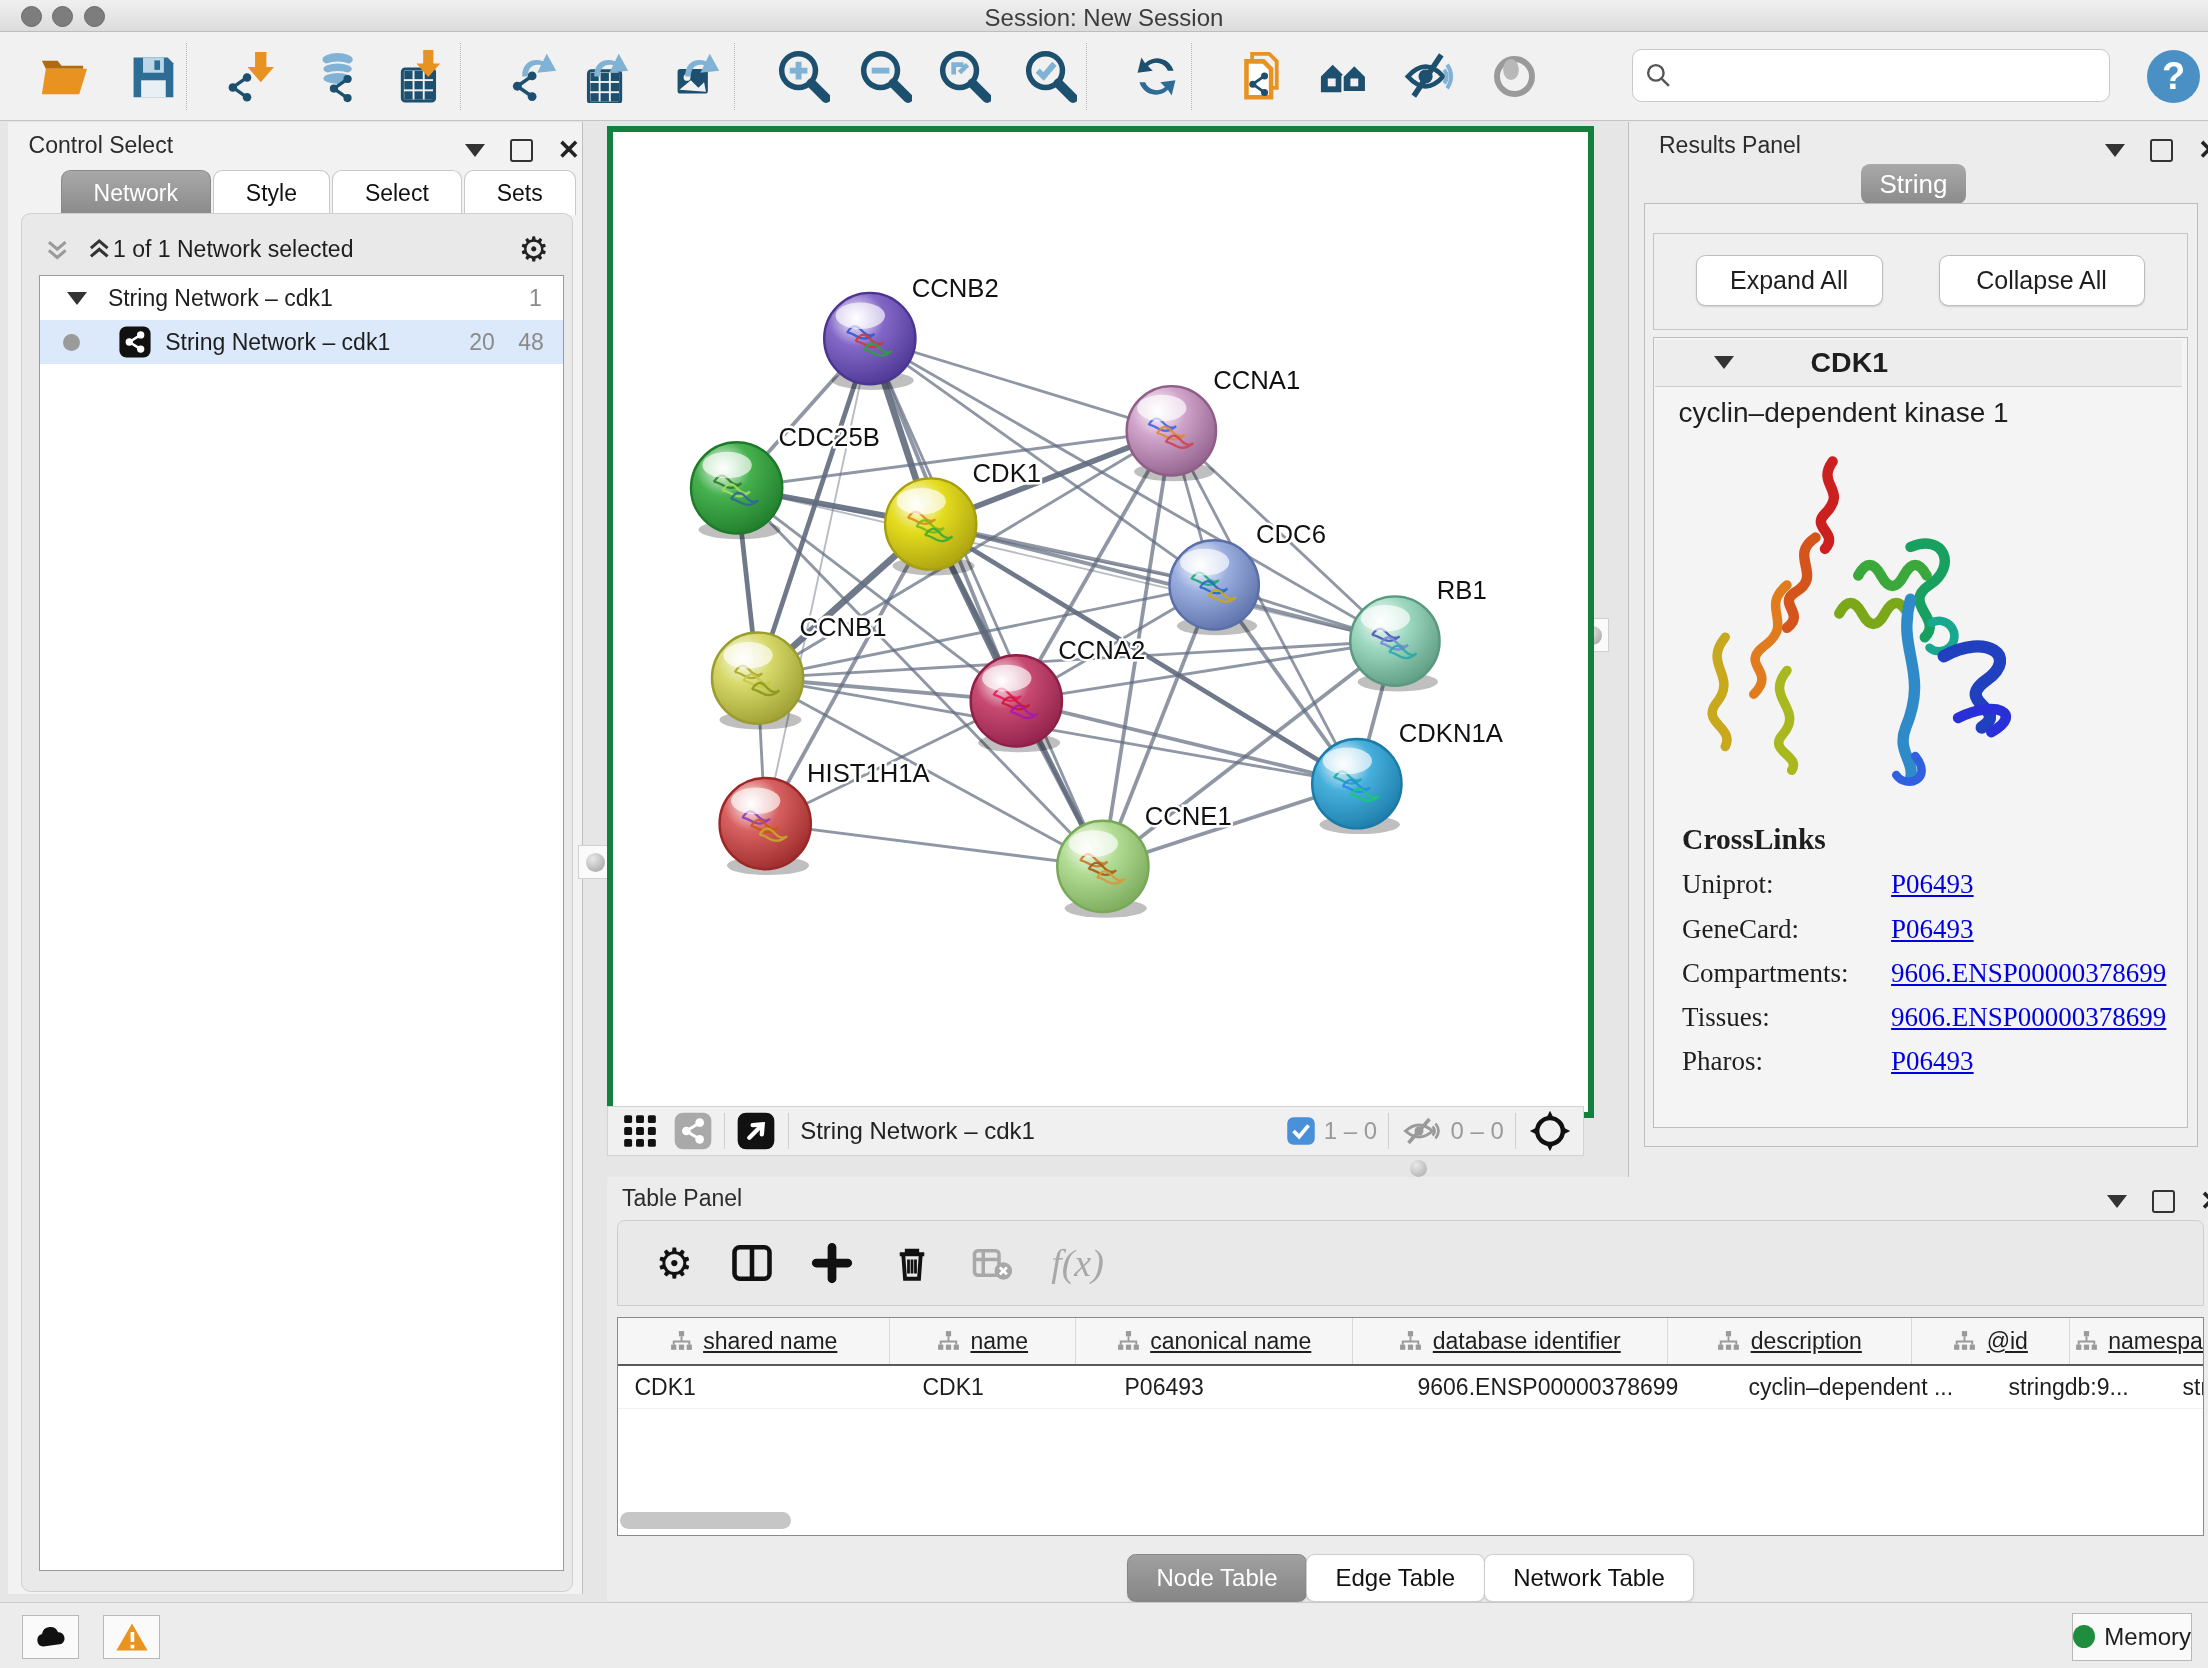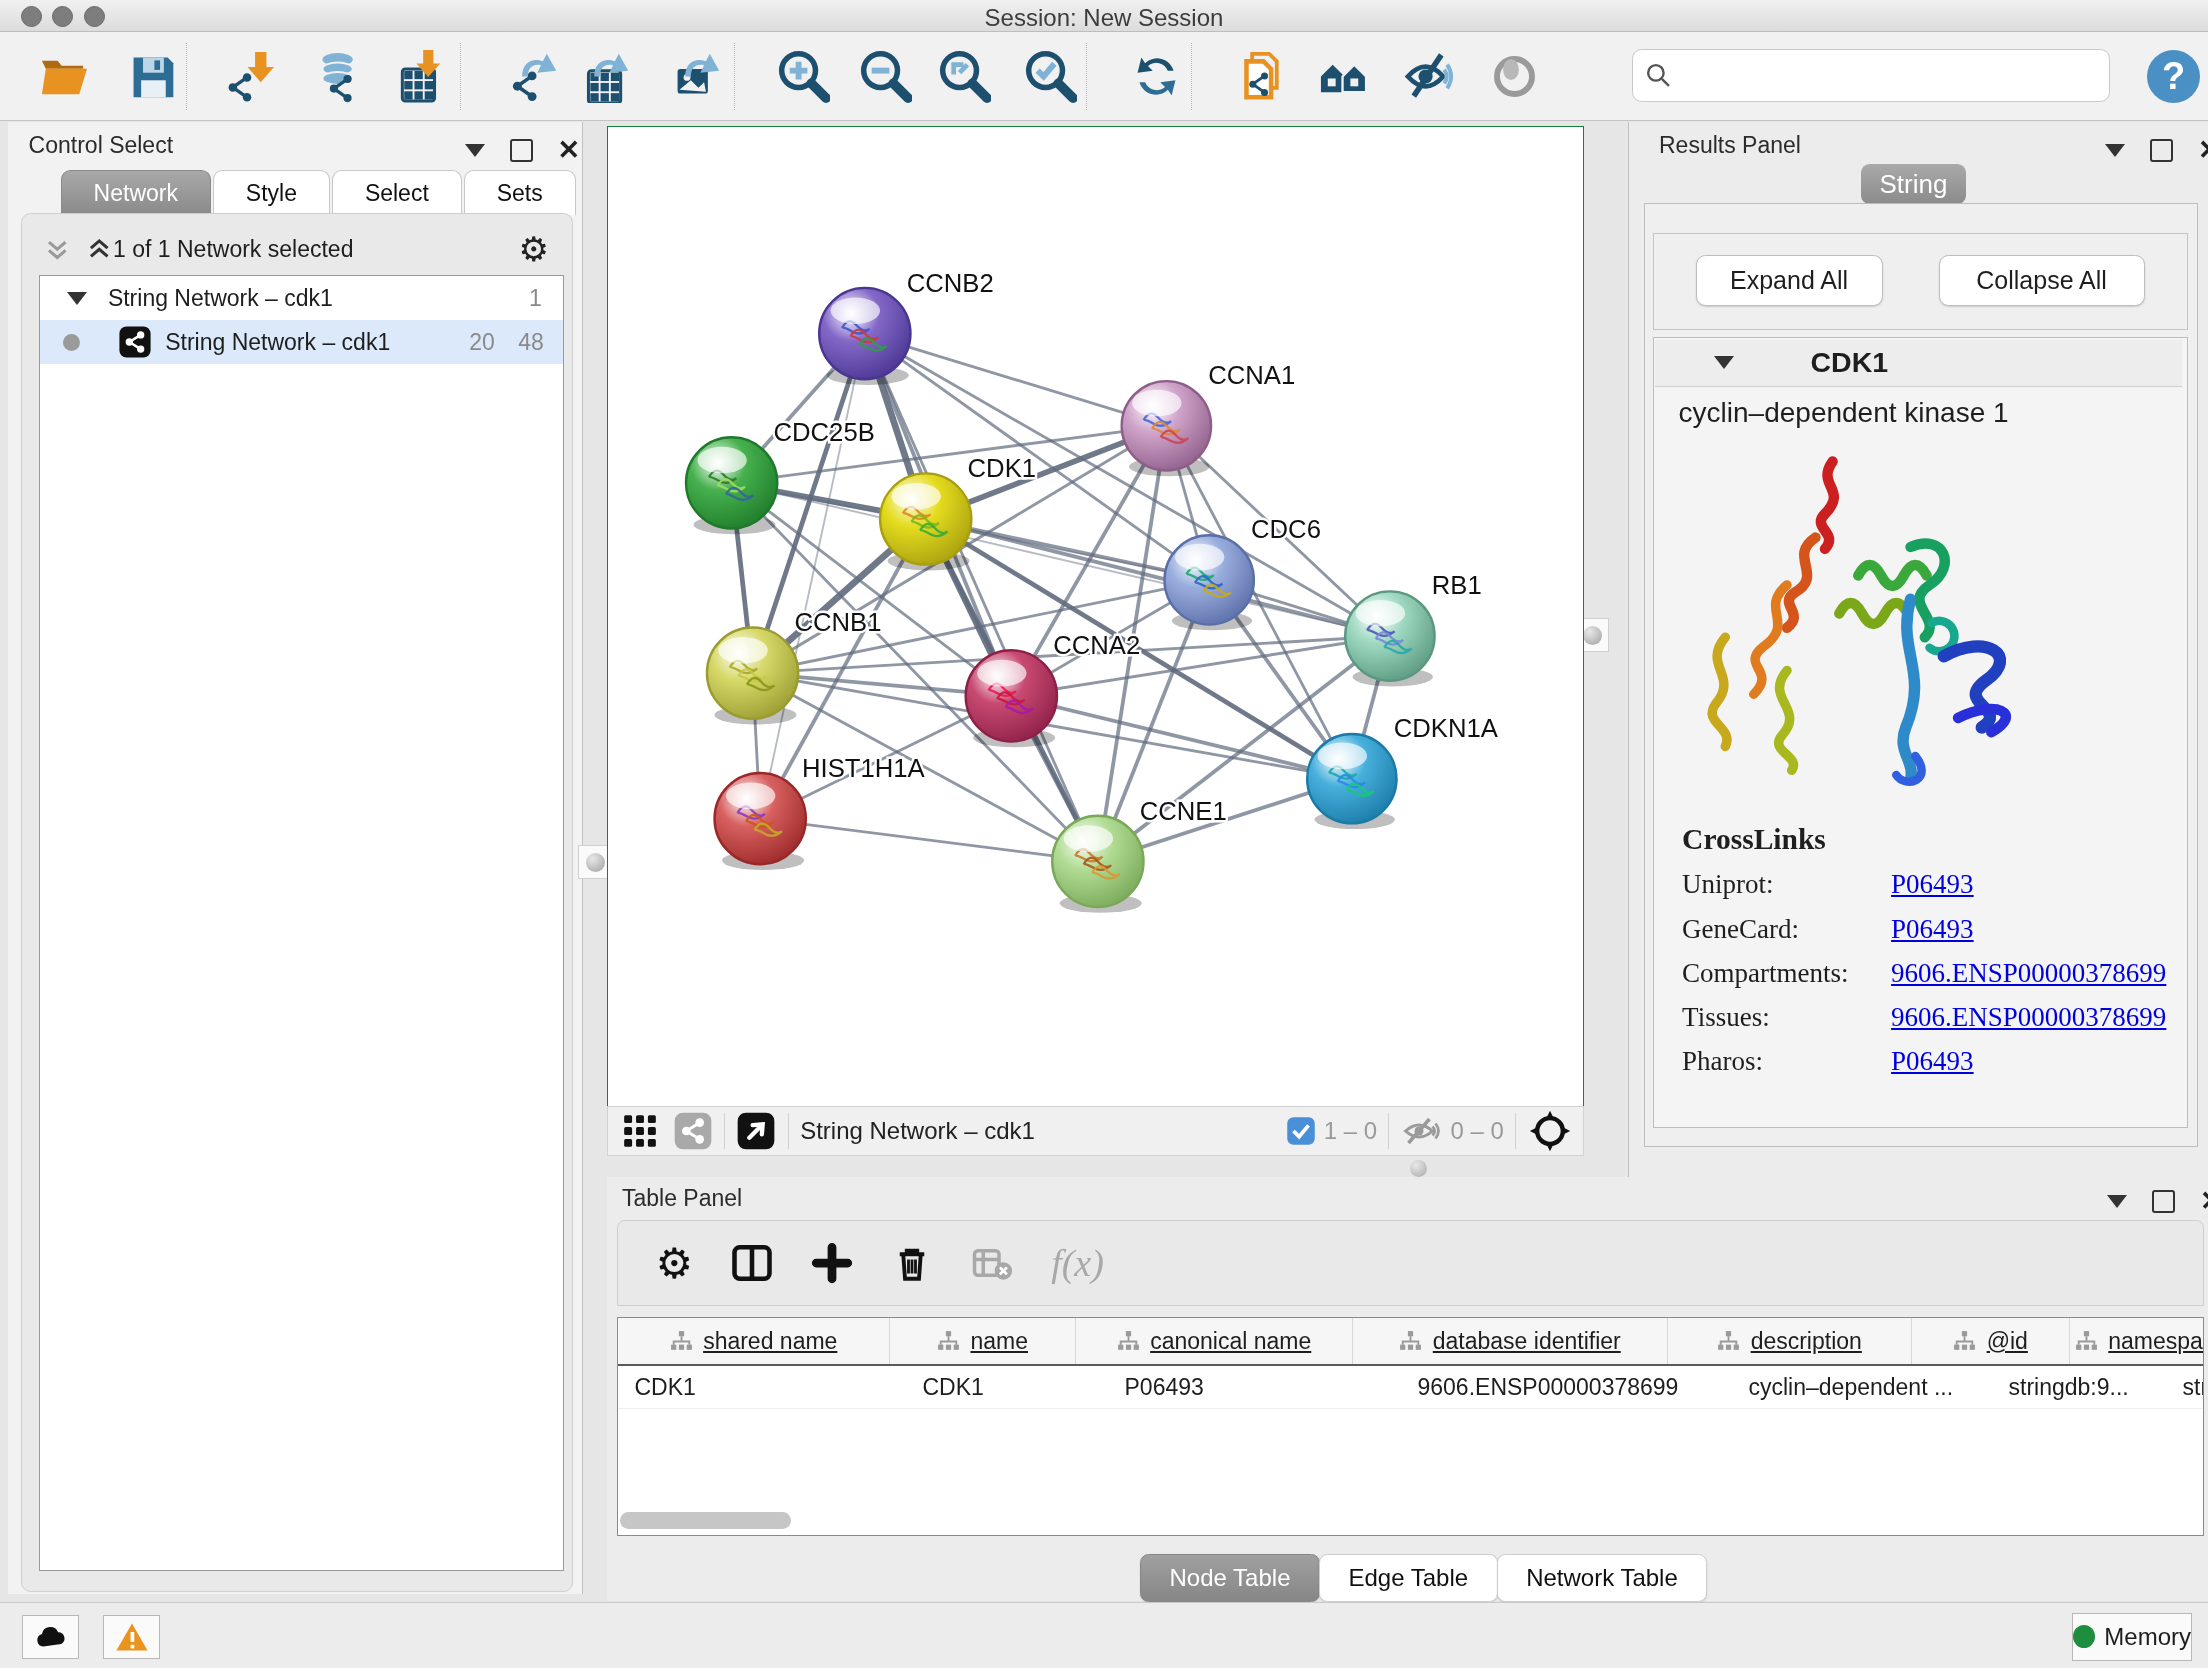--- a/index.html
+++ b/index.html
@@ -31,21 +31,21 @@
   #cp-box{left:13.3px;top:91px;width:550px;height:1377px;background:#e9e9e9;border:1px solid #cfcfcf;border-radius:9.5px;}
   #cp-subhead{left:9.5px;top:13.3px;width:531px;height:44px;display:flex;align-items:center;position:absolute;}
   #cp-tree{left:17px;top:61px;width:523px;height:1294px;background:#fff;border:1px solid #9a9a9a;position:absolute;}
   .tree-row{height:44px;display:flex;align-items:center;font-size:23px;position:relative;}
   .tree-row.sel{background:#dce9fb;}
   .cnt{color:#8a8a8a;}
   
   .split-handle{width:32px;height:32px;background:#fafafa;border:1px solid #d0d0d0;display:flex;align-items:center;justify-content:center;}
   .split-dot{width:19px;height:19px;border-radius:50%;background:radial-gradient(circle at 35% 30%,#e8e8e8,#9f9f9f);}
   
-  #canvas{left:607px;top:126px;width:975px;height:980px;background:#fff;border:1px solid #15803d;}
+  #canvas{left:607px;top:126px;width:975px;height:980px;background:#fff;border:6px solid #15803d;}
   #view-toolbar{left:607px;top:1106px;width:975px;height:48px;background:#f0f0f0;border:1px solid #d2d2d2;display:flex;align-items:center;}
   .vt-sep{width:0;height:36px;border-left:1px solid #cfcfcf;margin:0 11.4px;}
   #vt-title{font-size:24px;color:#222;}
   .vt-num{font-size:24px;color:#9a9a9a;margin-left:7.6px;}
   
   #results-panel{left:1628px;top:122px;width:580px;height:1056px;background:#ececec;border-left:1.9px solid #c0c0c0;}
   #rp-tab{left:232px;top:42px;width:105px;height:40px;background:linear-gradient(#a9a9a9,#8b8b8b);color:#fff;border-radius:8.6px;
           display:flex;align-items:center;justify-content:center;font-size:26px;position:absolute;}
   #rp-outer{left:15px;top:81px;width:552px;height:942px;background:#efefef;border:1px solid #bdbdbd;position:absolute;}
   #rp-btnbox{left:7.6px;top:28.5px;width:533px;height:95px;border:1px solid #c4c4c4;position:absolute;}
@@ -63,21 +63,21 @@
   
   #table-panel{left:607px;top:1177px;width:1602px;height:424px;background:#ececec;}
   #tp-toolbar{left:9.5px;top:43px;width:1585px;height:84px;background:#e9e9e9;border:1px solid #cdcdcd;border-radius:7.6px 7.6px 0 0;display:flex;align-items:center;position:absolute;}
   .tp-icon{margin-left:38px;display:flex;align-items:center;justify-content:center;}
   #tp-table{left:9.5px;top:140px;width:1585px;height:217px;background:#fff;border:1.9px solid #8a8a8a;position:absolute;overflow:hidden;}
   #tp-header{display:flex;height:46px;background:#f6f6f6;border-bottom:2.9px solid #5a5a5a;text-decoration:underline;}
   .th{display:flex;align-items:center;justify-content:center;font-size:23px;border-right:1px solid #d8d8d8;gap:9.5px;}
   .td{display:flex;align-items:center;padding-left:17px;font-size:23px;height:42px;}
   #tp-row{display:flex;border-bottom:1px solid #f0f0f0;}
   #tp-hscroll{left:13.3px;top:335px;width:171px;height:17px;background:#c6c6c6;border-radius:8.6px;position:absolute;}
-  #tp-tabs{left:534px;top:377px;display:flex;position:absolute;border-radius:15px;}
+  #tp-tabs{left:521px;top:377px;display:flex;position:absolute;border-radius:15px;}
   .tp-tab{height:46px;padding:0 28.5px;display:flex;align-items:center;font-size:24px;background:#fff;border:1px solid #cdcdcd;border-radius:8.6px;margin-left:-1px;color:#111;box-shadow:0 1px 1.9px rgba(0,0,0,.12);}
   .tp-tab.sel{background:linear-gradient(#a0a0a0,#868686);color:#fff;border-color:#868686;}
   
   #status-bar{left:0;top:1602px;width:2208px;height:67px;background:#ececec;border-top:1.9px solid #c9c9c9;}
   .sb-btn{top:12.4px;width:55px;height:42px;background:#fafafa;border:1.9px solid #b8b8b8;display:flex;align-items:center;justify-content:center;position:absolute;}
   #memory-btn{left:2072px;top:9.5px;width:118px;height:46px;background:#fafafa;border:1.9px solid #b8b8b8;display:flex;align-items:center;justify-content:center;gap:9.5px;font-size:24px;position:absolute;}
   #memory-dot{width:23px;height:23px;border-radius:50%;background:#1e8e3e;}
   .icon-caret{width:0;height:0;border-left:10.5px solid transparent;border-right:10.5px solid transparent;border-top:13.3px solid #333;}
   .icon-float{width:19px;height:19px;border:2.9px solid #333;border-radius:2.9px;}
   .icon-x{font-size:27px;font-weight:bold;color:#222;line-height:1;}

